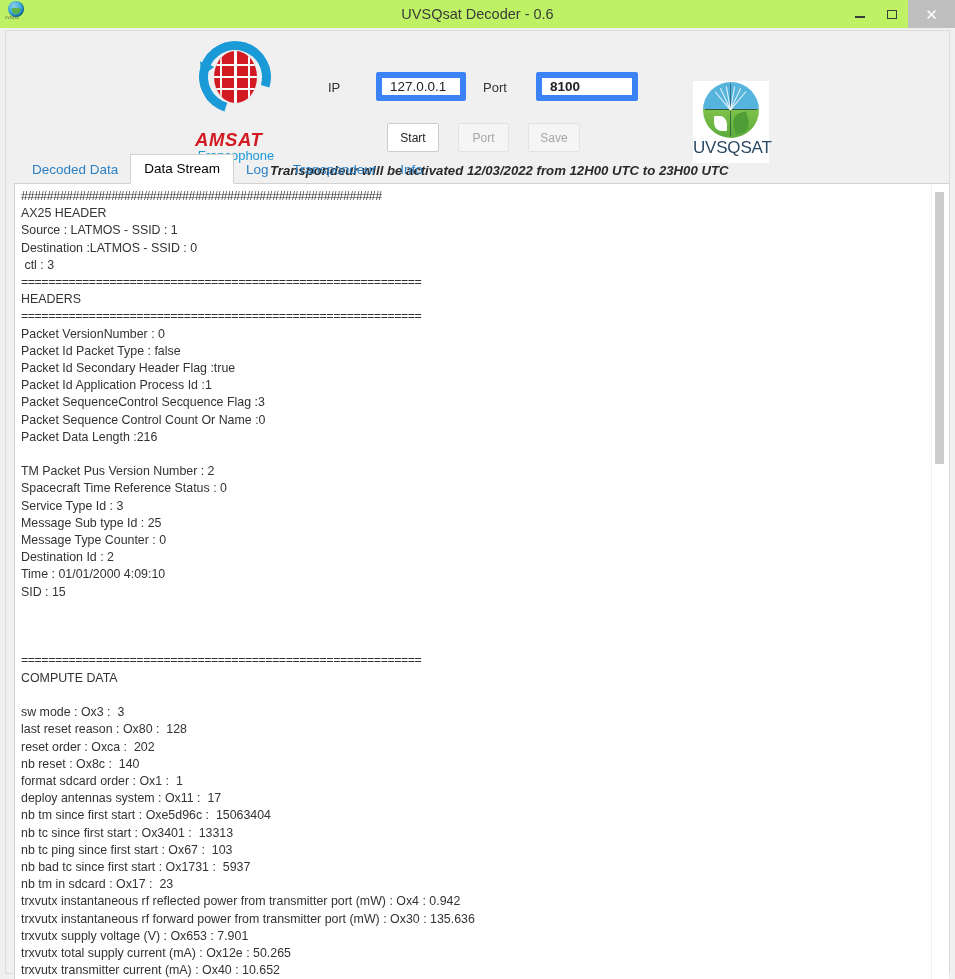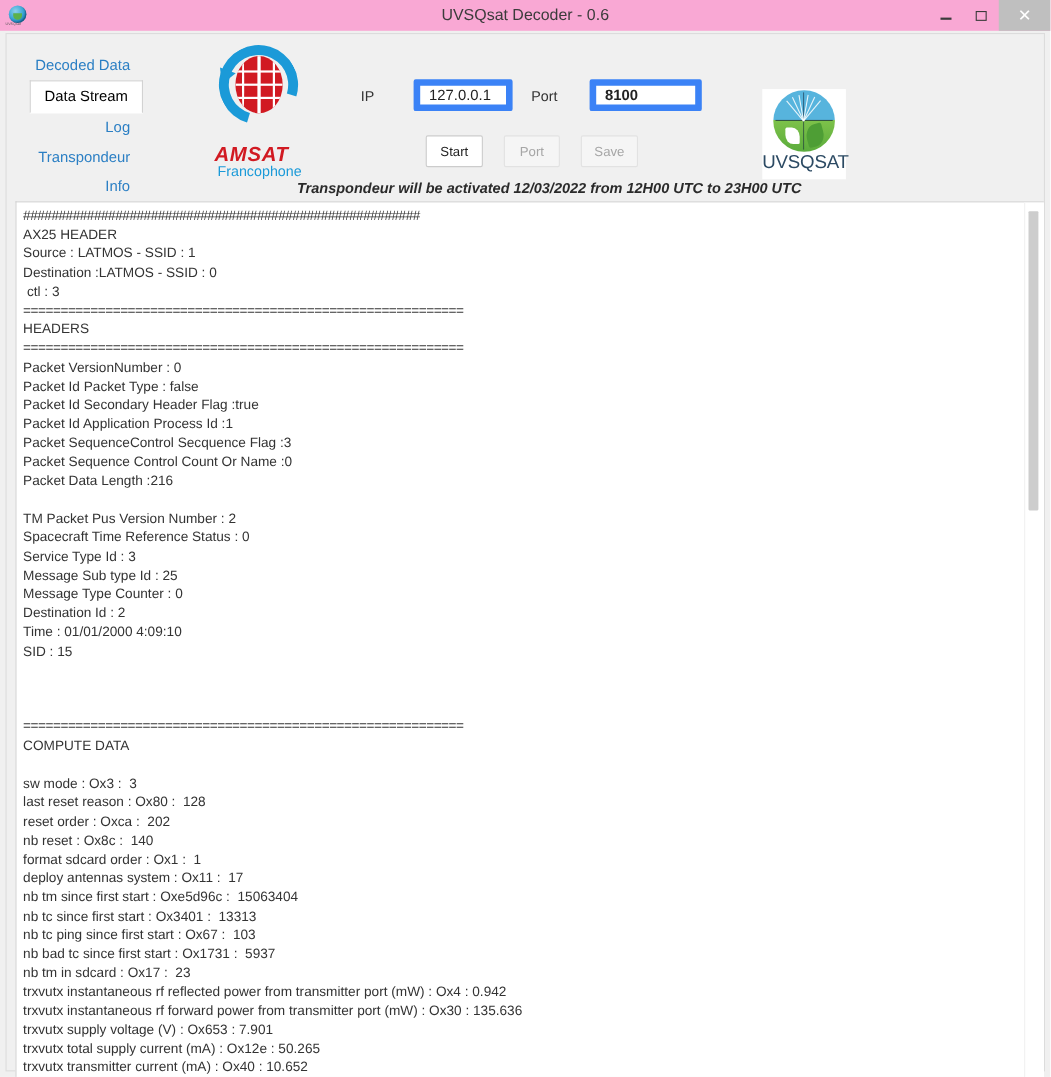--- a/index.html
+++ b/index.html
@@ -21,23 +21,22 @@
     width: 955px;
     height: 979px;
     background: #f0f0f0;
     box-sizing: border-box;
   }
 
   
   .titlebar {
     position: relative;
     height: 28px;
-    background: #f9a8d4;
+    background: #bef264;
     display: flex;
-    align-items: center;
   }
   .title-icon {
     width: 20px;
     height: 20px;
     margin-left: 6px;
     margin-top: 1px;
     position: relative;
     flex: 0 0 auto;
   }
   .title-icon .glyph {
@@ -360,21 +359,20 @@
     top: 124px;
     right: 0;
     height: 28px;
   }
   .tabstrip .tabs {
     position: absolute;
     left: 14px;
     bottom: 0;
     display: flex;
     align-items: flex-end;
-    flex-direction: column;
   }
   .tab {
     font-size: 13.5px;
     color: #2b7fc4;
     padding: 5px 11px 6px 11px;
     background: transparent;
     border: 1px solid transparent;
     border-bottom: none;
     cursor: pointer;
     white-space: nowrap;

